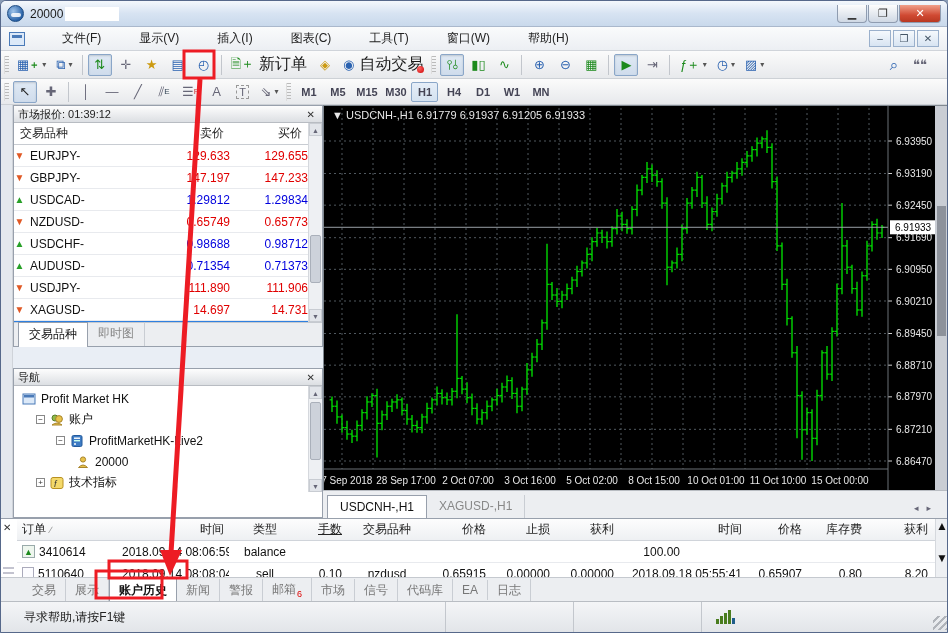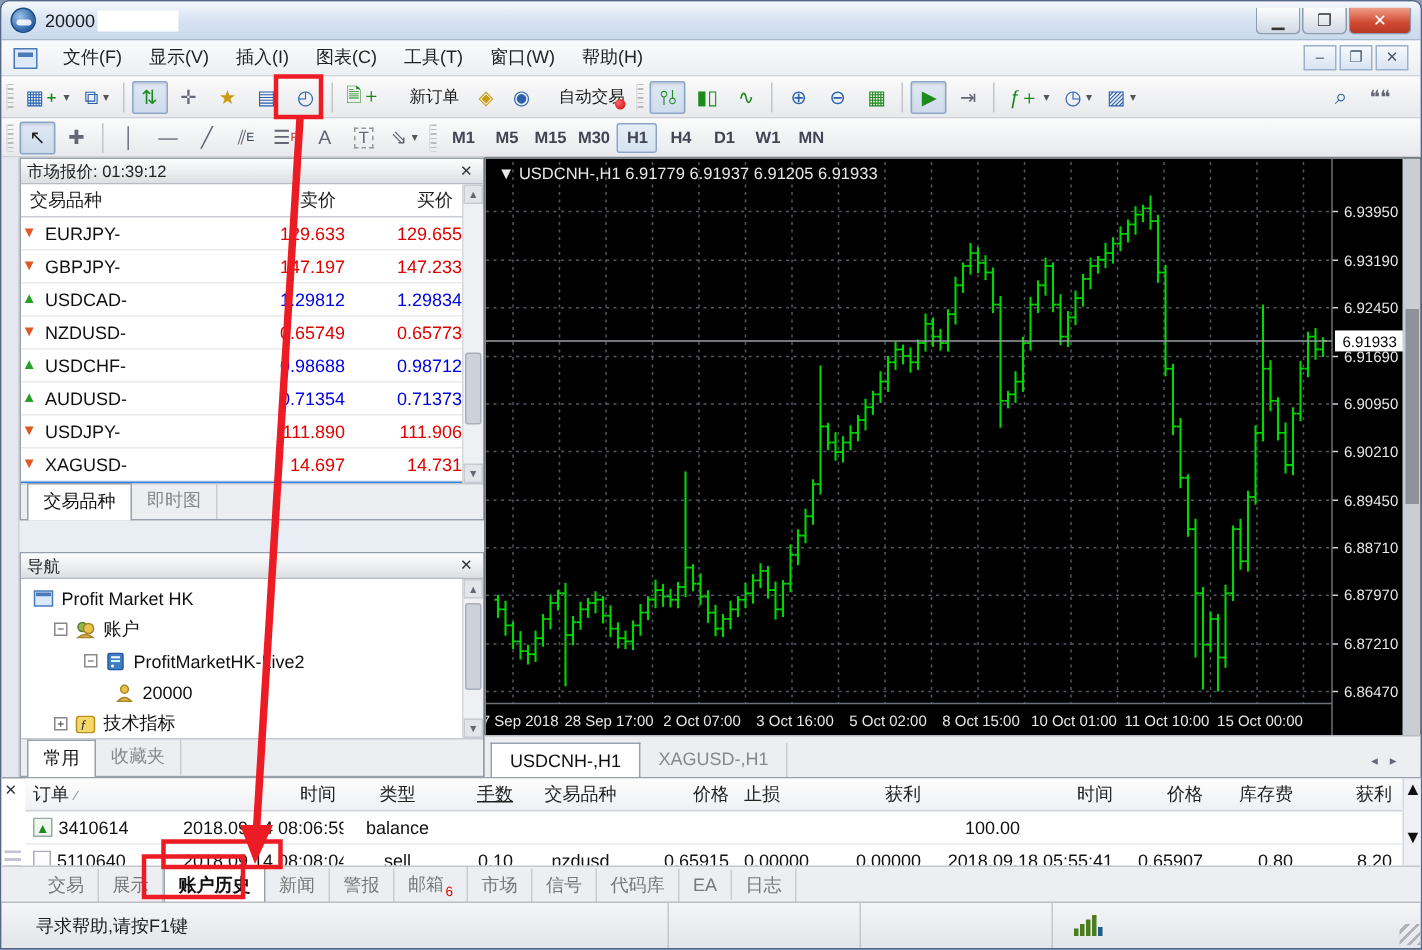--- a/index.html
+++ b/index.html
@@ -20,40 +20,40 @@
   .title-text { margin-left:6px; font-size:12px; color:#1a1a1a; white-space:nowrap; display:flex; align-items:center; }
   .redact { display:inline-block; width:54px; height:14px; background:#fff; margin:0 2px; }
   .winbtns { margin-left:auto; display:flex; margin-right:6px; }
   .wbtn { width:30px; height:18px; border:1px solid #8f9cb0; border-top:none; border-radius:0 0 4px 4px;
     background:linear-gradient(#fdfdfd,#cfd8e4); display:flex; align-items:center; justify-content:center;
     font-size:11px; color:#333; margin-left:1px; }
   .wbtn.close { background:linear-gradient(#f0a08a,#d04a33 60%,#b83822); color:#fff; width:42px; font-weight:bold; }
 
   
   .menubar { position:absolute; left:0; top:26px; right:0; height:24px; background:linear-gradient(#fafbfc,#eceff3);
-    border-bottom:1px solid #d0d4da; display:flex; align-items:center; padding-left:4px; }
+    border-bottom:1px solid #d0d4da; display:flex; align-items:center; padding-left:4px;gap:20px; }
   .doc-icon { width:16px; height:14px; border:1px solid #4a7ab8; background:#dce9f8; position:relative; margin:0 8px 0 4px; }
   .doc-icon::after { content:""; position:absolute; left:2px; top:2px; right:2px; height:3px; background:#4a7ab8; }
   .menu-item { padding:3px 9px; color:#222; cursor:default; }
   .mdibtns { margin-left:auto; display:flex; margin-right:8px; }
   .mdib { width:22px; height:17px; border:1px solid #9ab0cc; background:linear-gradient(#f5f9fd,#d8e4f2);
     margin-left:2px; display:flex; align-items:center; justify-content:center; font-size:10px; color:#456; }
 
   
   .toolbar { position:absolute; left:0; right:0; background:linear-gradient(#fbfbfb,#e7e9ec);
     border-bottom:1px solid #cdd1d6; display:flex; align-items:center; }
   .tb1 { top:50px; height:28px; }
   .tb2 { top:78px; height:26px; }
   .grip { width:5px; height:18px; margin:0 3px;
     background:repeating-linear-gradient(#bbb 0 1px, transparent 1px 3px); border-left:1px solid #ddd; }
   .tbtn { min-width:24px; height:22px; border:1px solid transparent; border-radius:2px;
     display:flex; align-items:center; justify-content:center; padding:0 3px; margin:0 1px;
     font-size:13px; color:#345; cursor:default; position:relative; }
   .tbtn.pressed { border-color:#8aa6c8; background:linear-gradient(#dfe9f4,#cfdcec); box-shadow:inset 0 1px 2px rgba(0,0,0,.15); }
-  .tbtn .lbl { font-size:11px; color:#1a1a1a; margin-left:19px;font-family:Liberation Serif, serif; }
+  .tbtn .lbl { font-size:16px; color:#1a1a1a; margin-left:5px;font-family:Liberation Serif, serif; }
   .tbtn .dd { font-size:8px; color:#555; margin-left:3px; }
   .tsep { width:1px; height:20px; background:#c2c6cc; margin:0 4px; }
   .g-green { color:#1c8a1c; } .g-blue { color:#2a62b0; } .g-gold { color:#cc9a10; } .g-gray { color:#667; }
   .tf-btn { min-width:27px; height:20px; display:flex; align-items:center; justify-content:center;
     font-size:11px; font-weight:bold; color:#445; border:1px solid transparent; border-radius:2px; margin:0 1px; }
   .tf-btn.pressed { border-color:#8aa6c8; background:linear-gradient(#e6eef8,#d4e2f0); }
   .sub { font-size:8px; vertical-align:sub; }
   .reddot { position:absolute; right:2px; bottom:2px; width:7px; height:7px; border-radius:50%;
     background:radial-gradient(circle at 35% 35%, #f66,#c00); }
 
@@ -102,21 +102,21 @@
   .t-close { position:absolute; left:2px; top:3px; font-size:10px; font-weight:bold; color:#333; }
   .dock-grip { position:absolute; left:2px; top:48px; width:11px; height:30px;
     background:repeating-linear-gradient(#aab 0 2px, transparent 2px 5px); opacity:.7; }
   .t-head { position:absolute; left:16px; right:14px; top:0; height:22px; display:flex; align-items:center;
     background:linear-gradient(#fdfdfd,#eef0f3); border-bottom:1px solid #d0d4da; color:#222; }
   .t-row { position:absolute; left:16px; right:14px; display:flex; align-items:center; height:22px;
     border-bottom:1px solid #e8eaee; color:#111; }
   .tc { padding:0 5px; white-space:nowrap; overflow:hidden; }
   .tc1{width:100px;display:flex;align-items:center;gap:4px;} .tc2{width:112px;text-align:right;}
   .tc3{width:72px;text-align:center;} .tc4{width:46px;text-align:right;text-decoration:underline;} .tc5{width:80px;text-align:center;}
-  .tc6{width:64px;text-align:right;} .tc7{width:64px;text-align:left;} .tc8{width:64px;text-align:right;}
+  .tc6{width:64px;text-align:right;} .tc7{width:64px;text-align:right;} .tc8{width:64px;text-align:right;}
   .tc9{width:128px;text-align:right;} .tc10{width:60px;text-align:right;} .tc11{width:60px;text-align:right;}
   .tc12{width:66px;text-align:right;}
   .tc-span{width:248px;text-align:right;}
   .bal-icon { width:13px; height:13px; border:1px solid #9aa; background:#eef6ee; color:#1c8a1c; font-size:9px;
     line-height:12px; text-align:center; }
   .doc2-icon { width:12px; height:13px; border:1px solid #aab; background:#fcfcff; }
   .t-scroll { position:absolute; right:0; top:0; width:14px; height:59px; background:#eef0f3; border-left:1px solid #d5d8dd; }
   .t-tabs { position:absolute; left:0; right:0; bottom:0; height:25px; background:#eceef1; border-top:1px solid #c5c9cf;
     display:flex; align-items:center; padding-left:22px; }
   .t-tab { padding:3px 9px; color:#777; border-right:1px solid #c9cdd3; position:relative; }
@@ -452,24 +452,20 @@
               <rect x="1" y="0.5" width="12" height="11" rx="2" fill="#f4d96a" stroke="#b89020"></rect>
               <text x="4" y="9.5" font-size="9" font-style="italic" fill="#333">f</text>
             </svg></span>
         <span>技术指标</span>
       </div>
     </div>
     <div class="vscroll" style="top:17px; bottom:25px;">
       <div class="sa">▲</div>
       <div class="thumb" style="top:16px; height:58px;"></div>
       <div class="sa bot">▼</div>
-    </div>
-    <div class="tabbar" style="height:25px;">
-      <span class="tab active">常用</span>
-      <span class="tab">收藏夹</span>
     </div>
   </div>
 
   <div class="chart-wrap">
     <svg id="chart-svg" width="624" height="411">
         <rect x="0" y="0" width="624" height="411" fill="#000000"></rect>
         <line x1="18" y1="2" x2="18" y2="363" stroke="#50585f" stroke-dasharray="2 3"></line>
         <line x1="49" y1="2" x2="49" y2="363" stroke="#50585f" stroke-dasharray="2 3"></line>
         <line x1="80" y1="2" x2="80" y2="363" stroke="#50585f" stroke-dasharray="2 3"></line>
         <line x1="111" y1="2" x2="111" y2="363" stroke="#50585f" stroke-dasharray="2 3"></line>

